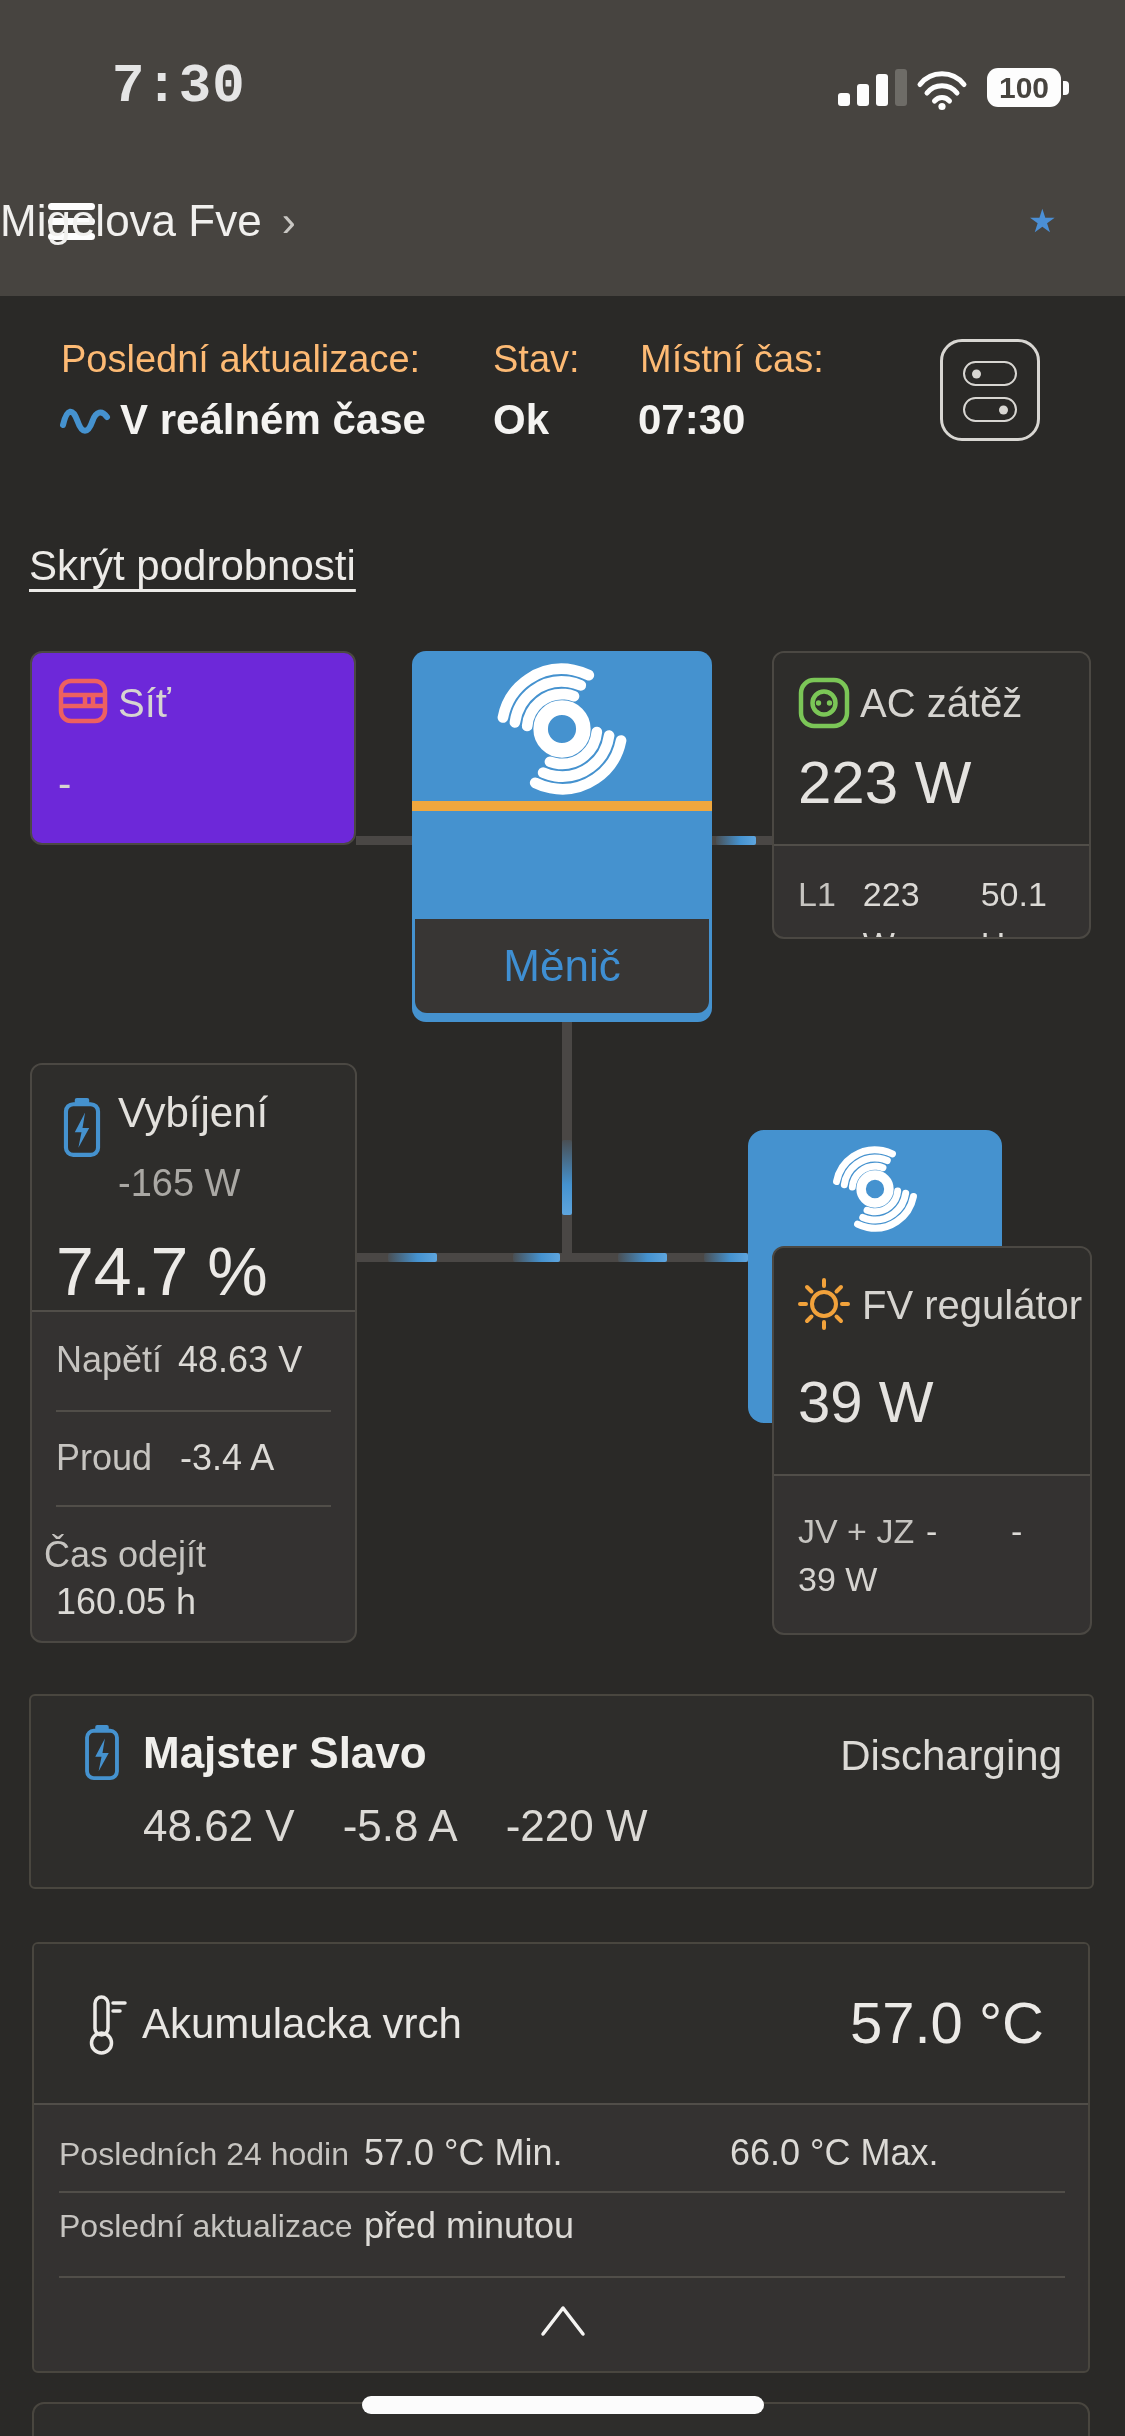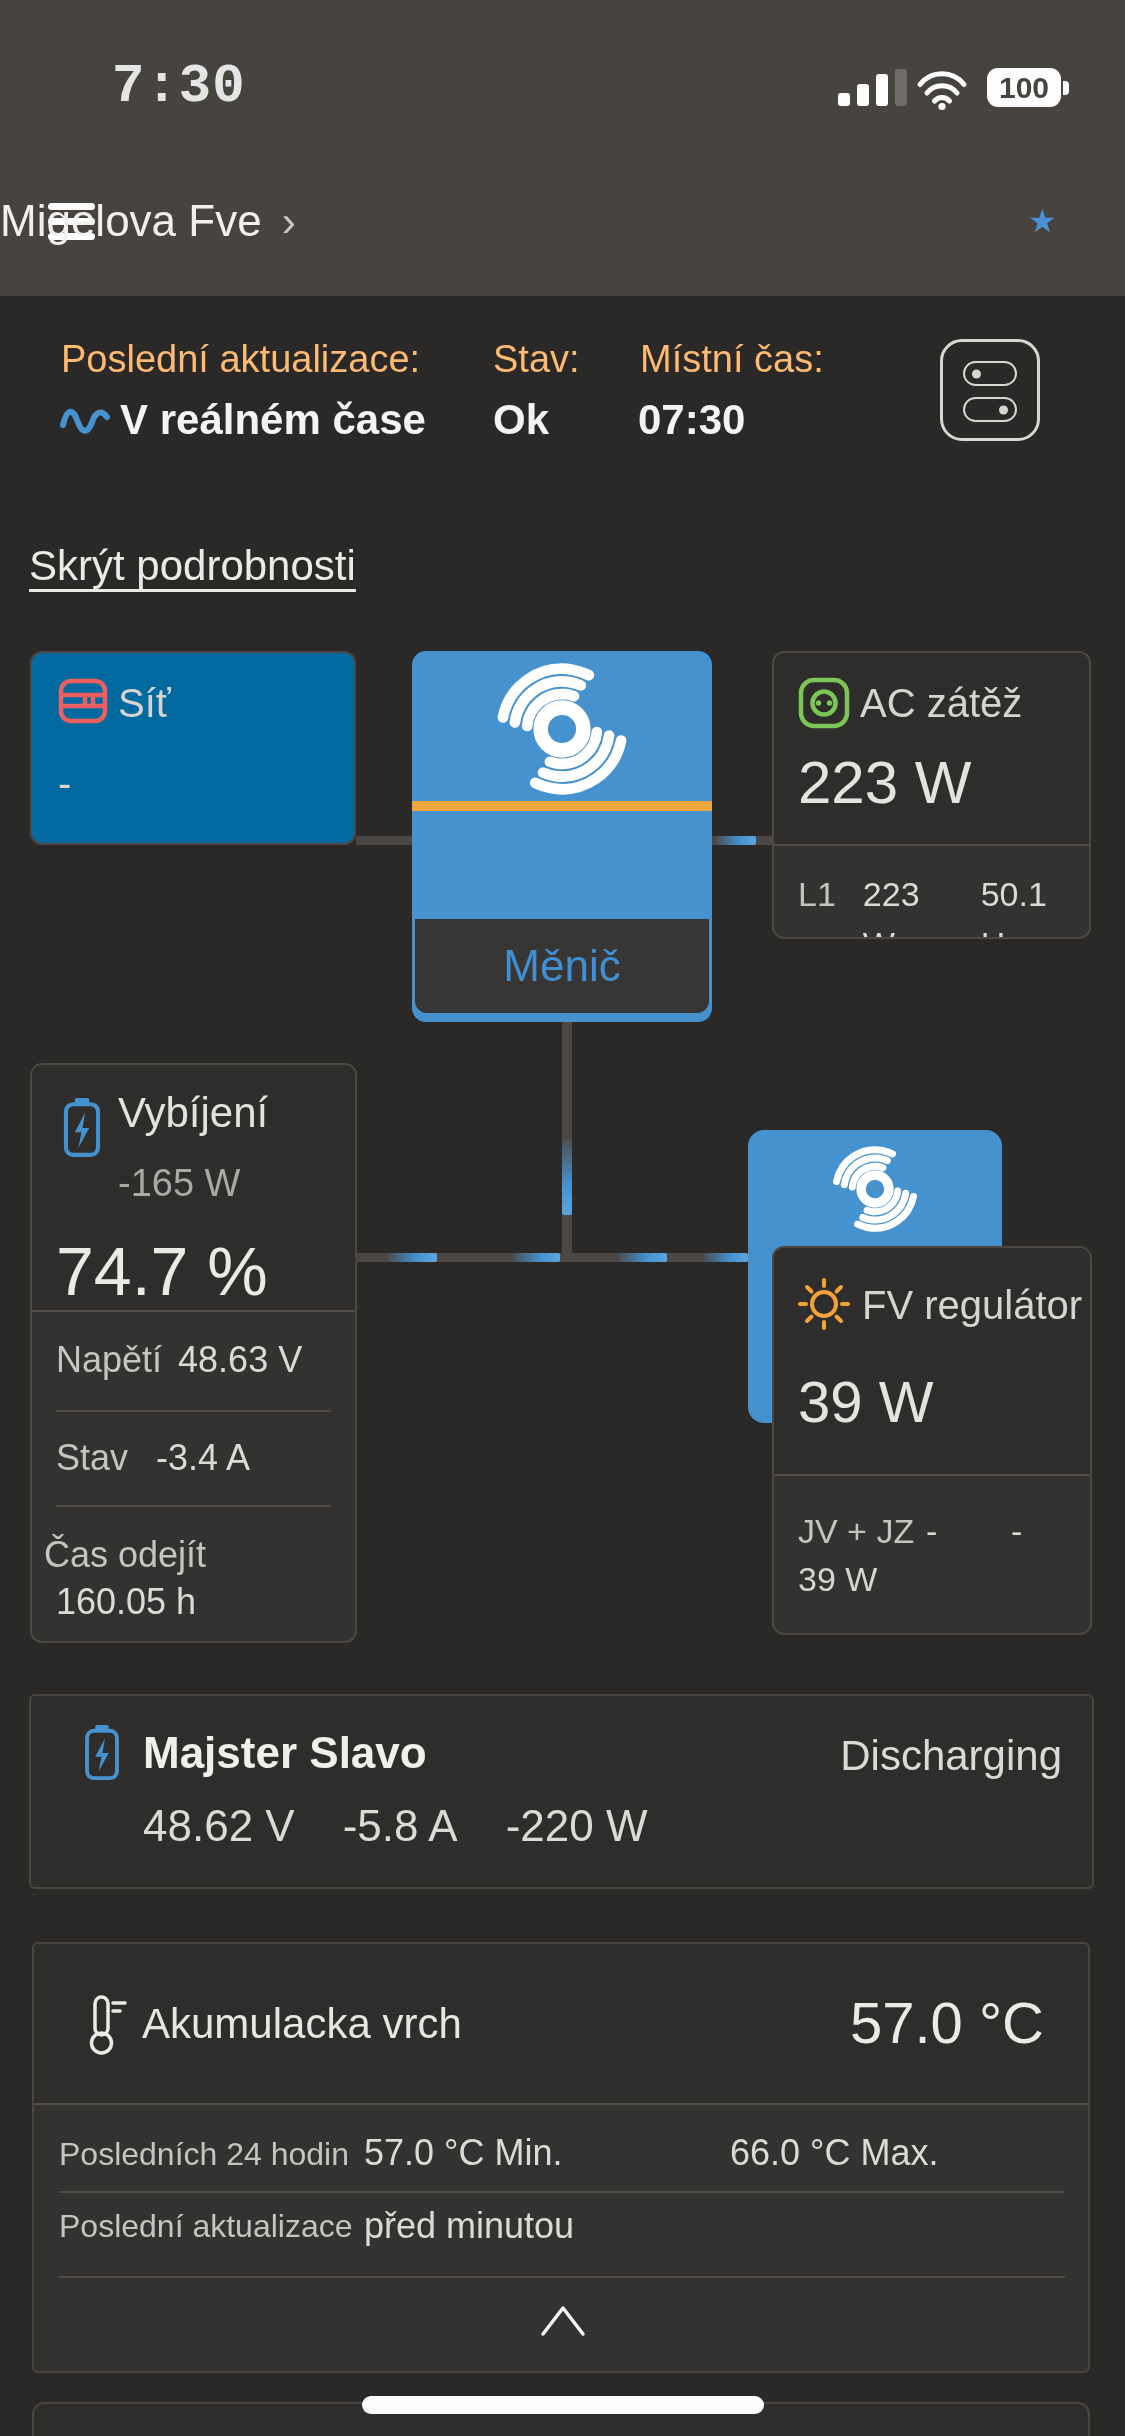--- a/index.html
+++ b/index.html
@@ -122,21 +122,21 @@
 
   <div class="flow-v" style="left:562px;top:1020px;height:233px"></div>
   <div class="seg-v" style="left:562px;top:1140px;height:75px"></div>
 
   <div class="flow-h" style="left:357px;top:1253px;width:391px"></div>
   <div class="seg-h" style="left:388px;top:1253px;width:49px"></div>
   <div class="seg-h" style="left:513px;top:1253px;width:47px"></div>
   <div class="seg-h" style="left:618px;top:1253px;width:49px"></div>
   <div class="seg-h" style="left:704px;top:1253px;width:44px"></div>
 
-  <div class="card" style="left:30px;top:651px;width:326px;height:194px;background:#0369a1;z-index:2">
+  <div class="card" style="left:30px;top:651px;width:326px;height:194px;background:#6d28d9;z-index:2">
     <svg class="abs" style="left:26px;top:24px" width="50" height="48" viewBox="0 0 50 48">
       <g fill="none" stroke="#ee6060" stroke-width="4.5" stroke-linejoin="round">
         <rect x="3" y="4" width="44" height="40" rx="10"></rect>
         <path d="M3,18 H47 M3,29 H47 M27,18 V29 M35,18 V29"></path>
       </g>
     </svg>
     <div class="abs tile-label" style="left:86px;top:26px;height:48px;line-height:48px">Síť</div>
     <div class="abs tile-label" style="left:26px;top:106px;height:48px;line-height:48px">-</div>
   </div>
 
@@ -185,21 +185,21 @@
     <div class="abs" style="left:86px;top:22px;height:52px;line-height:52px;font-size:42px;color:#e3e1dd">Vybíjení</div>
     <div class="abs" style="left:86px;top:94px;height:48px;line-height:48px;font-size:38px;color:#aaa8a4">-165 W</div>
     <div class="abs" style="left:24px;top:168px;height:76px;line-height:76px;font-size:68px;color:#eceae7">74.7 %</div>
 
     <div class="abs" style="left:24px;top:270px;height:50px;line-height:50px;display:flex;gap:16px">
       <span class="row-label">Napětí</span>
       <span class="row-val">48.63 V</span>
     </div>
     <div class="divider" style="left:24px;top:345px;width:275px"></div>
     <div class="abs" style="left:24px;top:368px;height:50px;line-height:50px;display:flex;gap:28px">
-      <span class="row-label">Stav</span>
+      <span class="row-label">Proud</span>
       <span class="row-val">-3.4 A</span>
     </div>
     <div class="divider" style="left:24px;top:440px;width:275px"></div>
     <div class="abs row-label" style="left:12px;top:465px;height:50px;line-height:50px">Čas odejít</div>
     <div class="abs row-val" style="left:24px;top:512px;height:50px;line-height:50px">160.05 h</div>
   </div>
 
   <div class="bluebox" style="left:748px;top:1130px;width:254px;height:293px;z-index:2">
     <svg class="abs" style="left:60px;top:16px" width="134" height="86" viewBox="0 0 100 68">
       <g fill="none" stroke="#ffffff" stroke-linecap="round">

